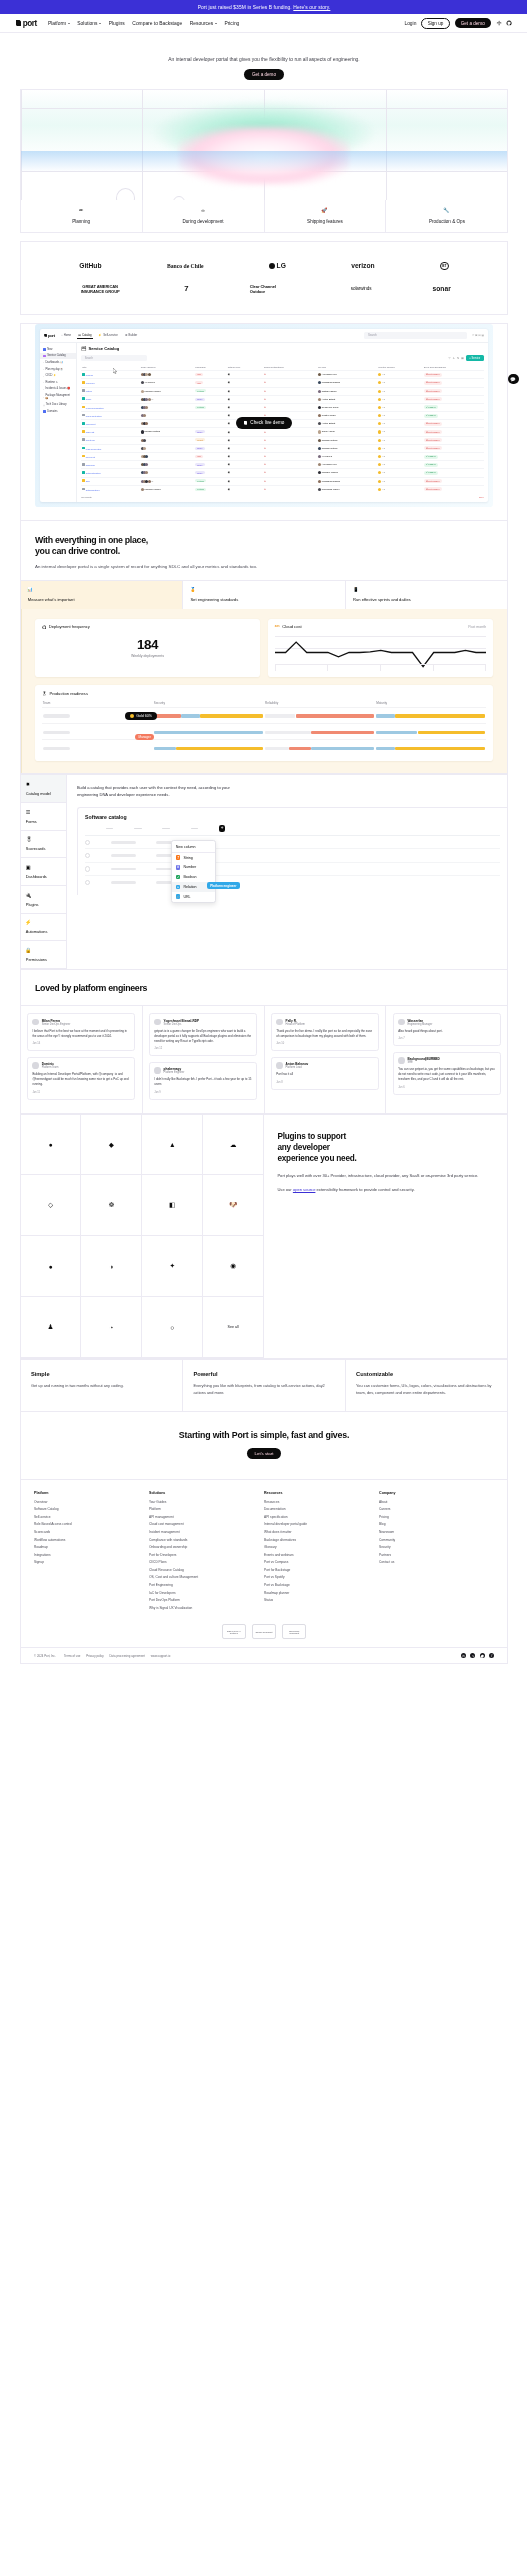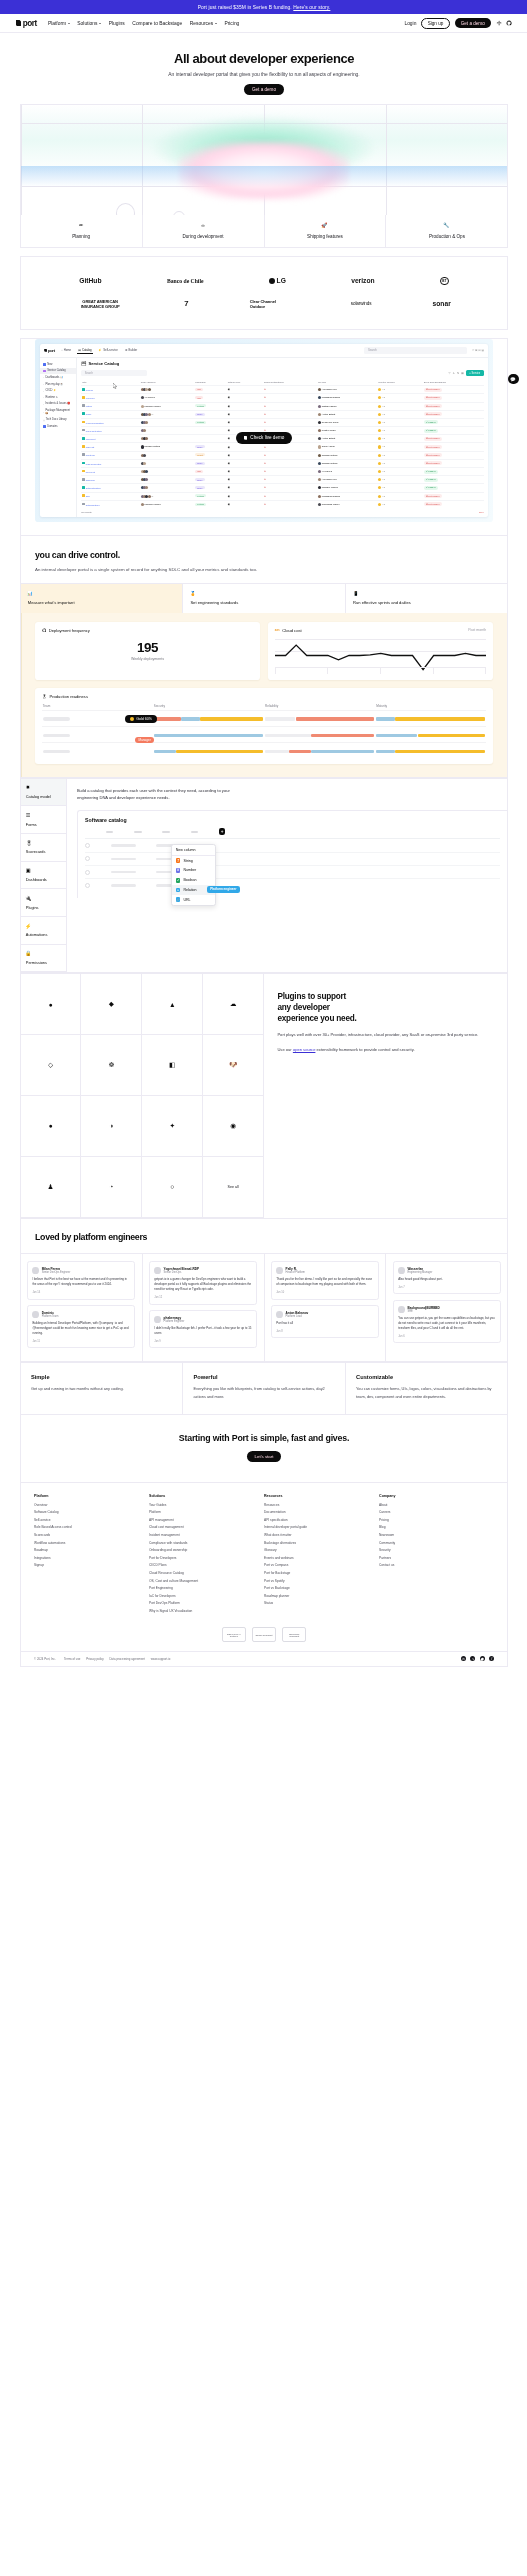--- a/index.html
+++ b/index.html
@@ -301,21 +301,20 @@
             <rect x="10.7" y="13" width="2.6" height="8" rx="1.3"></rect>
           </g>
         </svg>
       <svg class="ico-sm" viewBox="0 0 24 24">
           <path fill="currentColor" d="M12 2a10 10 0 00-3.2 19.5c.5.1.7-.2.7-.5v-1.8c-2.8.6-3.4-1.3-3.4-1.3-.5-1.2-1.1-1.5-1.1-1.5-.9-.6.1-.6.1-.6 1 .1 1.5 1 1.5 1 .9 1.5 2.3 1.1 2.9.8.1-.6.3-1.1.6-1.3-2.2-.3-4.6-1.1-4.6-5 0-1.1.4-2 1-2.7-.1-.3-.4-1.3.1-2.7 0 0 .8-.3 2.7 1a9.4 9.4 0 015 0c1.9-1.3 2.7-1 2.7-1 .5 1.4.2 2.4.1 2.7.6.7 1 1.6 1 2.7 0 3.9-2.4 4.7-4.6 5 .3.3.7.9.7 1.9v2.8c0 .3.2.6.7.5A10 10 0 0012 2z"></path>
         </svg>
     </div>
   </div>
 
   <div class="hero">
-    <h1>All about developer experience</h1>
     <p>An internal developer portal that gives you the flexibility to run all aspects of engineering.</p>
     <div class="cta">Get a demo</div>
     <div class="heroart">
       <div class="gridlines">
         <i style="left:0;top:0;width:0.5px;height:100%"></i>
         <i style="left:25%;top:0;width:0.5px;height:100%"></i>
         <i style="left:50%;top:0;width:0.5px;height:100%"></i>
         <i style="left:75%;top:0;width:0.5px;height:100%"></i>
         <i style="left:0;top:17.5px;width:100%;height:0.5px"></i>
         <i style="left:0;top:81px;width:100%;height:0.5px"></i>
@@ -631,20 +630,21 @@
         <span>Check live demo</span>
       </div>
       <svg class="cursor" style="left:78px;top:44px" viewBox="0 0 12 16">
           <path d="M0 0 L0 13 L3.3 10 L5.6 15 L7.6 14 L5.4 9.4 L10 9.4 Z" fill="#fff" stroke="#111" stroke-width=".8"></path>
         </svg>
     </div>
   </div>
 
   <div class="sec">
     <div class="sec-head">
+      <h2 class="two">With everything in one place,</h2>
       <h2 class="two">you can drive control.</h2>
       <p>An internal developer portal is a single system of record for anything SDLC and all your metrics and standards too.</p>
     </div>
     <div class="tabrow">
       <div class="t active">
         <div class="ic">📊</div>
         <div class="lb">Measure what's important</div>
       </div>
       <div class="t">
         <div class="ic">🏅</div>
@@ -657,21 +657,21 @@
     </div>
     <div class="dash">
       <div class="dcards">
         <div class="card" style="width:50%;">
           <h4>
             <svg style="width:4.6px;height:4.6px" viewBox="0 0 24 24">
                 <path fill="#111" d="M12 2a10 10 0 00-3.2 19.5c.5.1.7-.2.7-.5v-1.8c-2.8.6-3.4-1.3-3.4-1.3-.5-1.2-1.1-1.5-1.1-1.5-.9-.6.1-.6.1-.6 1 .1 1.5 1 1.5 1 .9 1.5 2.3 1.1 2.9.8.1-.6.3-1.1.6-1.3-2.2-.3-4.6-1.1-4.6-5 0-1.1.4-2 1-2.7-.1-.3-.4-1.3.1-2.7 0 0 .8-.3 2.7 1a9.4 9.4 0 015 0c1.9-1.3 2.7-1 2.7-1 .5 1.4.2 2.4.1 2.7.6.7 1 1.6 1 2.7 0 3.9-2.4 4.7-4.6 5 .3.3.7.9.7 1.9v2.8c0 .3.2.6.7.5A10 10 0 0012 2z"></path>
               </svg>
             <span>Deployment frequency</span>
           </h4>
-          <div class="bignum">195</div>
+          <div class="bignum">184</div>
           <div class="subnum">Weekly deployments</div>
         </div>
         <div class="card" style="width:50%;">
           <h4 style="justify-content:flex-start">
             <span style="font-size:2.6px;font-weight:700;color:#f0a030">aws</span>
             <span>Cloud cost</span>
             <span style="margin-left:auto;color:#9a9aa3;font-weight:400;font-size:3.6px">Past month</span>
           </h4>
           <div style="margin-top:4.6px;position:relative;height:37px;">
             <div style="position:absolute;left:0;right:0;top:2.1px;height:0.5px;background:#eceaf0"></div>
@@ -853,20 +853,124 @@
               <i class="tico" style="background:#31a8e8">🔗</i>
               <span>URL</span>
             </div>
         </div>
         <div class="tip-pe">Platform engineer</div>
       </div>
     </div>
   </div>
 
   <div class="sec">
+    <div class="sec-head">
+      <h2>Loved by platform engineers</h2>
+    </div>
+    <div class="tgrid" id="tgrid">
+        <div class="tcol">
+          <div class="tcard">
+            <div class="thead">
+              <i class="tav"></i>
+              <div>
+                <div class="tname">Milan Perera</div>
+                <div class="trole">Senior DevOps Engineer</div>
+              </div>
+            </div>
+            <div class="ttext">I believe that Port is the best we have at the moment and it's presenting in the areas of the eye! I strongly recommend you to use it 2024.</div>
+            <div class="tfoot">Jan 14</div>
+          </div>
+          <div class="tcard">
+            <div class="thead">
+              <i class="tav"></i>
+              <div>
+                <div class="tname">Dominic</div>
+                <div class="trole">Platform Team</div>
+              </div>
+            </div>
+            <div class="ttext">Building an Internal Developer Portal/Platform, with @company_io and @heresndyport could be much fun knowing some nice to get a PoC up and running.</div>
+            <div class="tfoot">Jan 11</div>
+          </div>
+        </div>
+        <div class="tcol">
+          <div class="tcard">
+            <div class="thead">
+              <i class="tav"></i>
+              <div>
+                <div class="tname">Yogeshwari Biswal-RDP</div>
+                <div class="trole">Senior DevOps</div>
+              </div>
+            </div>
+            <div class="ttext">getport.io is a game changer for DevOps engineers who want to build a developer portal as it fully supports all Backstage plugins and eliminates the need for writing any React or TypeScript code.</div>
+            <div class="tfoot">Jan 12</div>
+          </div>
+          <div class="tcard">
+            <div class="thead">
+              <i class="tav"></i>
+              <div>
+                <div class="tname">phabernagy</div>
+                <div class="trole">Platform Engineer</div>
+              </div>
+            </div>
+            <div class="ttext">I didn't really like Backstage tbh. I prefer Port - it took a few year for up to 15 users</div>
+            <div class="tfoot">Jan 9</div>
+          </div>
+        </div>
+        <div class="tcol">
+          <div class="tcard">
+            <div class="thead">
+              <i class="tav"></i>
+              <div>
+                <div class="tname">Pally R.</div>
+                <div class="trole">Head of Platform</div>
+              </div>
+            </div>
+            <div class="ttext">Thank you for the live demo. I really like port so far and especially the ease of comparison to backstage from my playing around with both of them.</div>
+            <div class="tfoot">Jan 10</div>
+          </div>
+          <div class="tcard">
+            <div class="thead">
+              <i class="tav"></i>
+              <div>
+                <div class="tname">Anton Bakanov</div>
+                <div class="trole">Platform Lead</div>
+              </div>
+            </div>
+            <div class="ttext">Port has it all</div>
+            <div class="tfoot">Jan 8</div>
+          </div>
+        </div>
+        <div class="tcol">
+          <div class="tcard">
+            <div class="thead">
+              <i class="tav"></i>
+              <div>
+                <div class="tname">Wasserfan</div>
+                <div class="trole">Engineering Manager</div>
+              </div>
+            </div>
+            <div class="ttext">Also heard good things about port.</div>
+            <div class="tfoot">Jan 7</div>
+          </div>
+          <div class="tcard">
+            <div class="thead">
+              <i class="tav"></i>
+              <div>
+                <div class="tname">BackgroundjBURBBD</div>
+                <div class="trole">SRE</div>
+              </div>
+            </div>
+            <div class="ttext">You can use getport.io, you get the same capabilities as backstage, but you do not need to write react code, just connect to it your k8s manifests, terraform files, and your CI and it will do all the rest.</div>
+            <div class="tfoot">Jan 6</div>
+          </div>
+        </div>
+      </div>
+  </div>
+
+  <div class="sec">
     <div class="plugins">
       <div class="pgrid" id="pgrid">
           <div class="pcell">
             <span>●</span>
           </div>
           <div class="pcell">
             <span>◆</span>
           </div>
           <div class="pcell">
             <span>▲</span>
@@ -914,124 +1018,20 @@
       <div class="ptext">
         <h2>Plugins to support</h2>
         <h2>any developer</h2>
         <h2>experience you need.</h2>
         <p>Port plays well with over 30+ Provider, infrastructure, cloud provider, any SaaS or on-premise 3rd party service.</p>
         <p>
           <span>Use our </span><a href="#">open source</a><span> extensibility framework to provide control and security.</span>
         </p>
       </div>
     </div>
-  </div>
-
-  <div class="sec">
-    <div class="sec-head">
-      <h2>Loved by platform engineers</h2>
-    </div>
-    <div class="tgrid" id="tgrid">
-        <div class="tcol">
-          <div class="tcard">
-            <div class="thead">
-              <i class="tav"></i>
-              <div>
-                <div class="tname">Milan Perera</div>
-                <div class="trole">Senior DevOps Engineer</div>
-              </div>
-            </div>
-            <div class="ttext">I believe that Port is the best we have at the moment and it's presenting in the areas of the eye! I strongly recommend you to use it 2024.</div>
-            <div class="tfoot">Jan 14</div>
-          </div>
-          <div class="tcard">
-            <div class="thead">
-              <i class="tav"></i>
-              <div>
-                <div class="tname">Dominic</div>
-                <div class="trole">Platform Team</div>
-              </div>
-            </div>
-            <div class="ttext">Building an Internal Developer Portal/Platform, with @company_io and @heresndyport could be much fun knowing some nice to get a PoC up and running.</div>
-            <div class="tfoot">Jan 11</div>
-          </div>
-        </div>
-        <div class="tcol">
-          <div class="tcard">
-            <div class="thead">
-              <i class="tav"></i>
-              <div>
-                <div class="tname">Yogeshwari Biswal-RDP</div>
-                <div class="trole">Senior DevOps</div>
-              </div>
-            </div>
-            <div class="ttext">getport.io is a game changer for DevOps engineers who want to build a developer portal as it fully supports all Backstage plugins and eliminates the need for writing any React or TypeScript code.</div>
-            <div class="tfoot">Jan 12</div>
-          </div>
-          <div class="tcard">
-            <div class="thead">
-              <i class="tav"></i>
-              <div>
-                <div class="tname">phabernagy</div>
-                <div class="trole">Platform Engineer</div>
-              </div>
-            </div>
-            <div class="ttext">I didn't really like Backstage tbh. I prefer Port - it took a few year for up to 15 users</div>
-            <div class="tfoot">Jan 9</div>
-          </div>
-        </div>
-        <div class="tcol">
-          <div class="tcard">
-            <div class="thead">
-              <i class="tav"></i>
-              <div>
-                <div class="tname">Pally R.</div>
-                <div class="trole">Head of Platform</div>
-              </div>
-            </div>
-            <div class="ttext">Thank you for the live demo. I really like port so far and especially the ease of comparison to backstage from my playing around with both of them.</div>
-            <div class="tfoot">Jan 10</div>
-          </div>
-          <div class="tcard">
-            <div class="thead">
-              <i class="tav"></i>
-              <div>
-                <div class="tname">Anton Bakanov</div>
-                <div class="trole">Platform Lead</div>
-              </div>
-            </div>
-            <div class="ttext">Port has it all</div>
-            <div class="tfoot">Jan 8</div>
-          </div>
-        </div>
-        <div class="tcol">
-          <div class="tcard">
-            <div class="thead">
-              <i class="tav"></i>
-              <div>
-                <div class="tname">Wasserfan</div>
-                <div class="trole">Engineering Manager</div>
-              </div>
-            </div>
-            <div class="ttext">Also heard good things about port.</div>
-            <div class="tfoot">Jan 7</div>
-          </div>
-          <div class="tcard">
-            <div class="thead">
-              <i class="tav"></i>
-              <div>
-                <div class="tname">BackgroundjBURBBD</div>
-                <div class="trole">SRE</div>
-              </div>
-            </div>
-            <div class="ttext">You can use getport.io, you get the same capabilities as backstage, but you do not need to write react code, just connect to it your k8s manifests, terraform files, and your CI and it will do all the rest.</div>
-            <div class="tfoot">Jan 6</div>
-          </div>
-        </div>
-      </div>
   </div>
 
   <div class="sec">
     <div class="three">
       <div class="c">
         <h3>Simple</h3>
         <p>Get up and running in two months without any coding.</p>
       </div>
       <div class="c">
         <h3>Powerful</h3>

